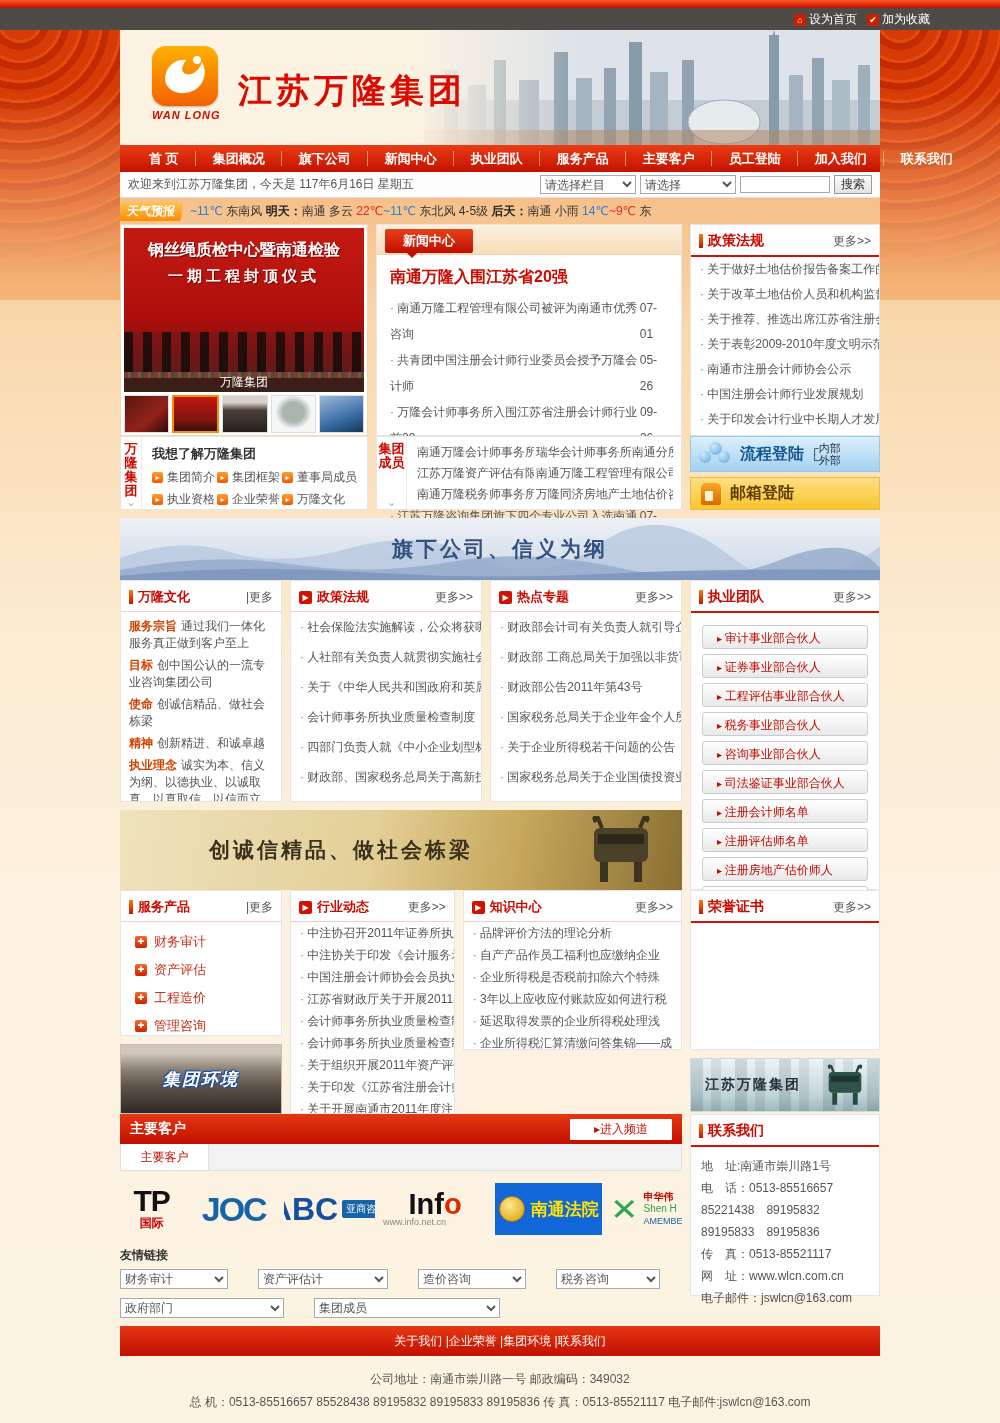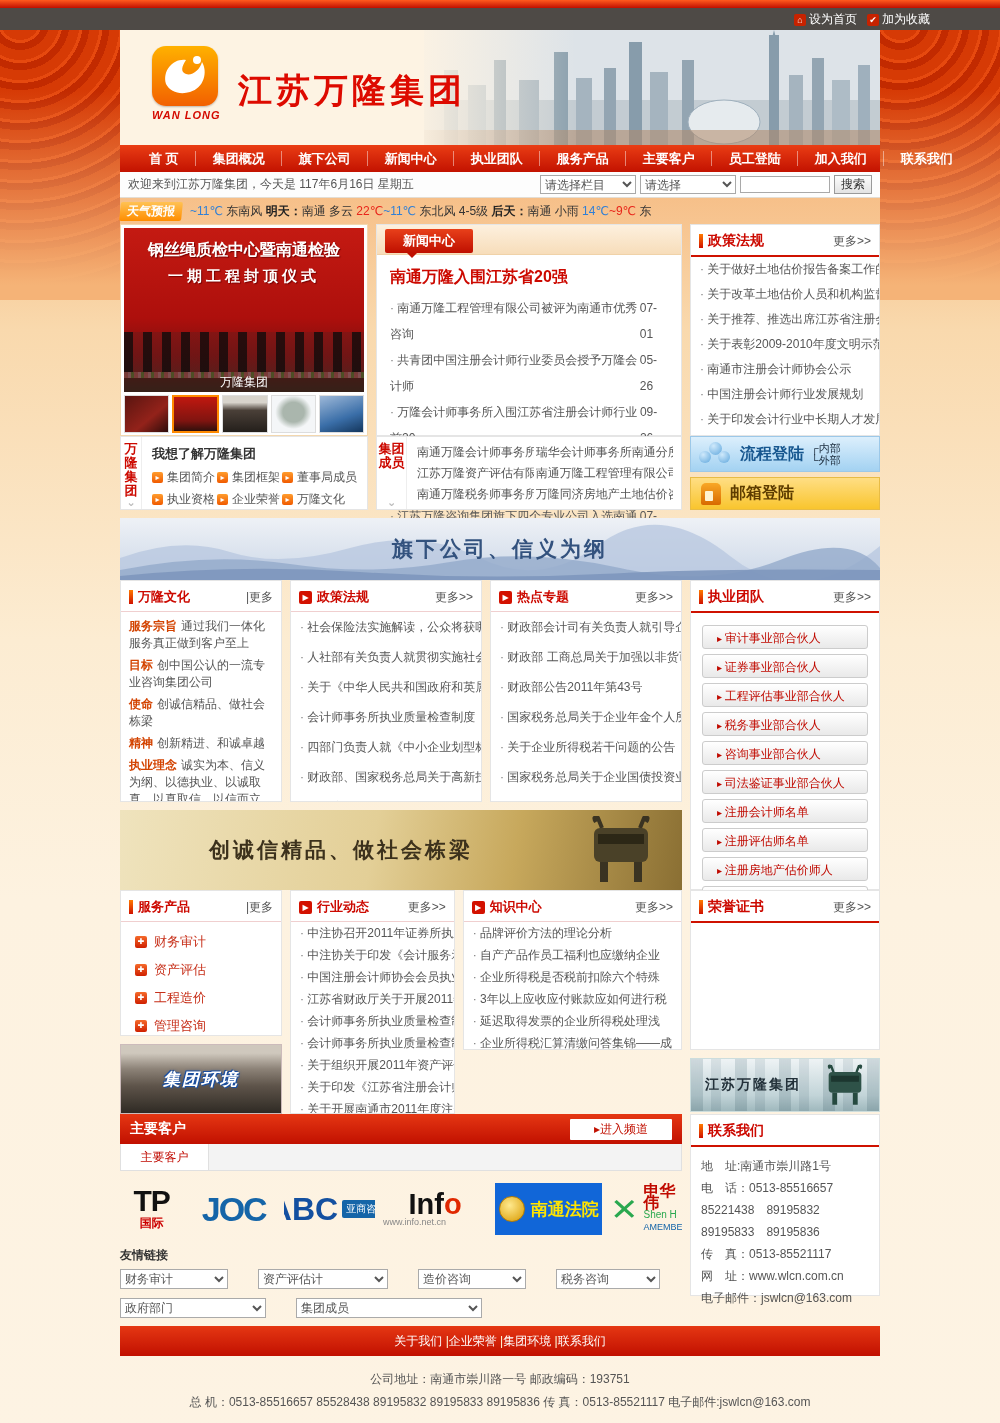--- a/index.html
+++ b/index.html
@@ -193,28 +193,28 @@
   .lg-info{ width:128px; flex-direction:column; }
   .lg-info .m{ font-size:29px; font-weight:bold; color:#111; line-height:26px; }
   .lg-info .m i{ font-style:normal; color:#e02800; }
   .lg-info .s{ font-size:9px; color:#888; align-self:flex-start; }
   .lg-court{ width:132px; background:#1166d8; gap:6px; }
   .lg-court .emb{ width:26px; height:26px; border-radius:50%; background:radial-gradient(circle at 40% 35%,#ffe98e,#d89a00); border:1px solid #b87c00; flex:none; }
   .lg-court .s{ color:#ffe400; font-size:17px; font-weight:bold; white-space:nowrap; }
   .lg-sh{ width:88px; gap:5px; }
   .lg-sh .x{ font-size:34px; font-weight:bold; color:#2aa84f; transform:scaleY(.9); }
   .lg-sh .col{ display:flex; flex-direction:column; line-height:12px; }
-  .lg-sh .l1{ color:#c00a00; font-size:16px; font-weight:bold; }
+  .lg-sh .l1{ color:#c00a00; font-size:10px; font-weight:bold; }
   .lg-sh .l2{ color:#2aa84f; font-size:10px; }
   .lg-sh .l3{ color:#1565a8; font-size:9px; }
   .friend-label{ font-size:12px; font-weight:bold; color:#333; margin:2px 0 5px; }
   .selects{ display:flex; flex-wrap:wrap; gap:9px 30px; }
   .selects select{ font-size:12px; color:#555; height:20px; border:1px solid #aaa; background:#fff; }
   .fs1{ width:108px; } .fs2{ width:130px; } .fs3{ width:108px; }
-  .fs4{ width:104px; } .fs5{ width:146px;font-family:Liberation Serif, serif; } .fs6{ width:186px; }
+  .fs4{ width:104px; } .fs5{ width:164px;font-family:Liberation Serif, serif; } .fs6{ width:186px; }
 
   .contact-box{ width:190px; height:182px; }
   .contact-lines{ padding:8px 10px; }
   .contact-lines div{ font-size:12px; color:#555; line-height:22px; white-space:nowrap; }
 
   
   .footbar{ margin-top:8px; height:30px; background:linear-gradient(#e53713,#c11000); display:flex; align-items:center; justify-content:center; }
   .footbar ul{ list-style:none; display:flex; }
   .footbar li{ color:#fff; font-size:12px; cursor:pointer; }
   .footbar li:not(:last-child)::after{ content:" | "; color:#ffd; cursor:default; }
@@ -754,18 +754,18 @@
   <div class="footbar">
     <ul>
 
     <li>关于我们</li>
         <li>企业荣誉</li>
         <li>集团环境</li>
         <li>联系我们</li>
       </ul>
   </div>
   <div class="foot-text">
-    <div>公司地址：南通市崇川路一号 邮政编码：193751</div>
+    <div>公司地址：南通市崇川路一号 邮政编码：349032</div>
     <div>总 机：0513-85516657 85528438 89195832 89195833 89195836 传 真：0513-85521117 电子邮件:jswlcn@163.com</div>
 
   </div>
 
 </div>
 
 </body></html>

